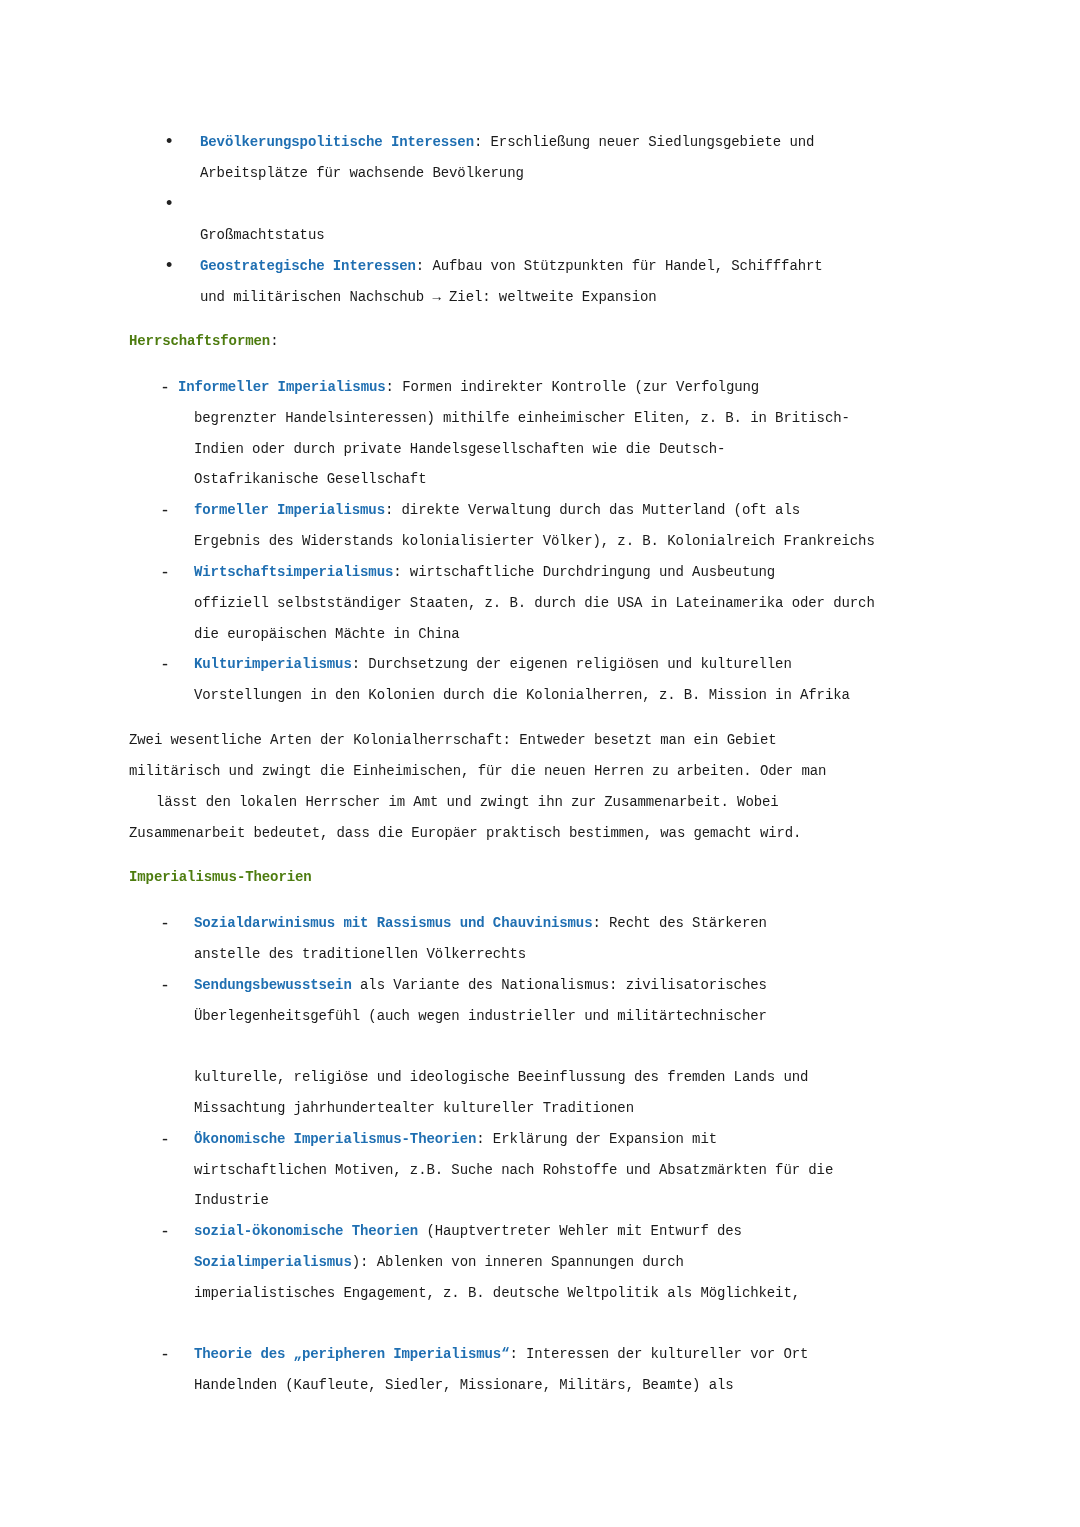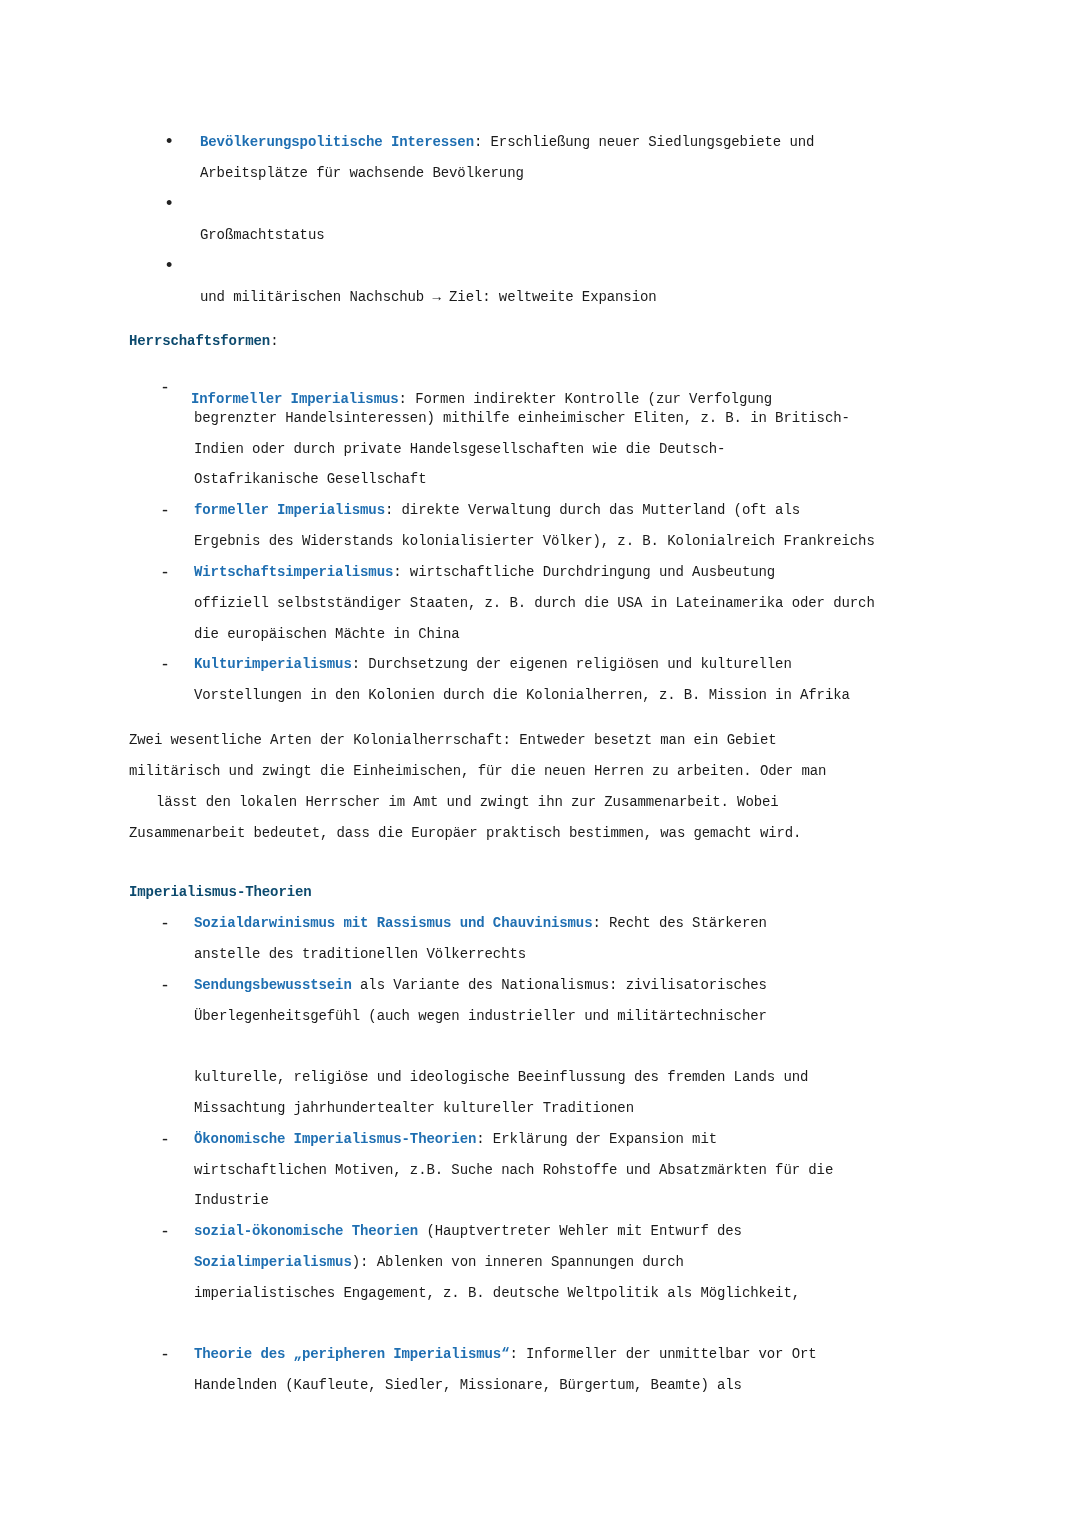--- a/index.html
+++ b/index.html
@@ -7,46 +7,49 @@
       width: 1080px; height: 1527px; position: relative; overflow: hidden;
       font-family: "Liberation Sans", "DejaVu Sans", sans-serif;
       color: #1a1a1a;
     }
     .page { position: absolute; left: 0; top: 0; width: 1080px; height: 1527px; }
     .line {
       position: absolute; white-space: nowrap;
       font-size: 14px; line-height: 24px; letter-spacing: -0.1px; font-family: Liberation Mono, monospace;
     }
     .kw { color: #1f6fb2; font-weight: bold; }
-    .hd { font-weight: bold; color: #0c4a6e; margin-top: 15px; }
+    .hd { font-weight: bold; color: #4d7c0f; }
     .bullet { position: absolute; font-size: 18px; line-height: 24px; color: #222; }
   </style>
 </head>
 <body>
 
 <div class="page">
 
   <span class="bullet" style="left:166px; top:129px;">•</span>
   <div class="line" style="left:200px; top:130px;">
     <span class="kw">Bevölkerungspolitische Interessen</span><span>: Erschließung neuer Siedlungsgebiete und</span>
   </div>
   <div class="line" style="left:200px; top:161px;">Arbeitsplätze für wachsende Bevölkerung</div>
 
   <span class="bullet" style="left:166px; top:191px;">•</span>
   <div class="line" style="left:200px; top:223px;">Großmachtstatus</div>
 
   <span class="bullet" style="left:166px; top:253px;">•</span>
+  <div class="line" style="left:200px; top:254px;">
+    <span class="kw">Geostrategische Interessen</span><span>: Aufbau von Stützpunkten für Handel, Schifffahrt</span>
+  </div>
   <div class="line" style="left:200px; top:285px;">und militärischen Nachschub → Ziel: weltweite Expansion</div>
 
   <div class="line" style="left:129px; top:329px;">
     <span class="hd">Herrschaftsformen</span><span>:</span>
   </div>
 
   <span class="bullet" style="left:162px; top:375px;">-</span>
-  <div class="line" style="left:191px; top:375px;margin-top:12px;">
+  <div class="line" style="left:178px; top:375px;">
     <span class="kw">Informeller Imperialismus</span><span>: Formen indirekter Kontrolle (zur Verfolgung</span>
   </div>
   <div class="line" style="left:194px; top:437px;">Indien oder durch private Handelsgesellschaften wie die Deutsch-</div>
   <div class="line" style="left:194px; top:406px;">begrenzter Handelsinteressen) mithilfe einheimischer Eliten, z. B. in Britisch-</div>
   <div class="line" style="left:194px; top:467px;">Ostafrikanische Gesellschaft</div>
 
   <span class="bullet" style="left:162px; top:498px;">-</span>
   <div class="line" style="left:194px; top:498px;">
     <span class="kw">formeller Imperialismus</span><span>: direkte Verwaltung durch das Mutterland (oft als</span>
   </div>
@@ -97,17 +100,17 @@
   <div class="line" style="left:194px; top:1219px;">
     <span class="kw">sozial-ökonomische Theorien</span><span> (Hauptvertreter Wehler mit Entwurf des</span>
   </div>
   <div class="line" style="left:194px; top:1250px;">
     <span class="kw">Sozialimperialismus</span><span>): Ablenken von inneren Spannungen durch</span>
   </div>
   <div class="line" style="left:194px; top:1281px;">imperialistisches Engagement, z. B. deutsche Weltpolitik als Möglichkeit,</div>
 
   <span class="bullet" style="left:162px; top:1342px;">-</span>
   <div class="line" style="left:194px; top:1342px;">
-    <span class="kw">Theorie des „peripheren Imperialismus“</span><span>: Informeller der unmittelbar vor Ort</span>
+    <span class="kw">Theorie des „peripheren Imperialismus“</span><span>: Interessen der kultureller vor Ort</span>
   </div>
-  <div class="line" style="left:194px; top:1373px;">Handelnden (Kaufleute, Siedler, Missionare, Bürgertum, Beamte) als</div>
+  <div class="line" style="left:194px; top:1373px;">Handelnden (Kaufleute, Siedler, Missionare, Militärs, Beamte) als</div>
 
 </div>
 
 </body></html>

